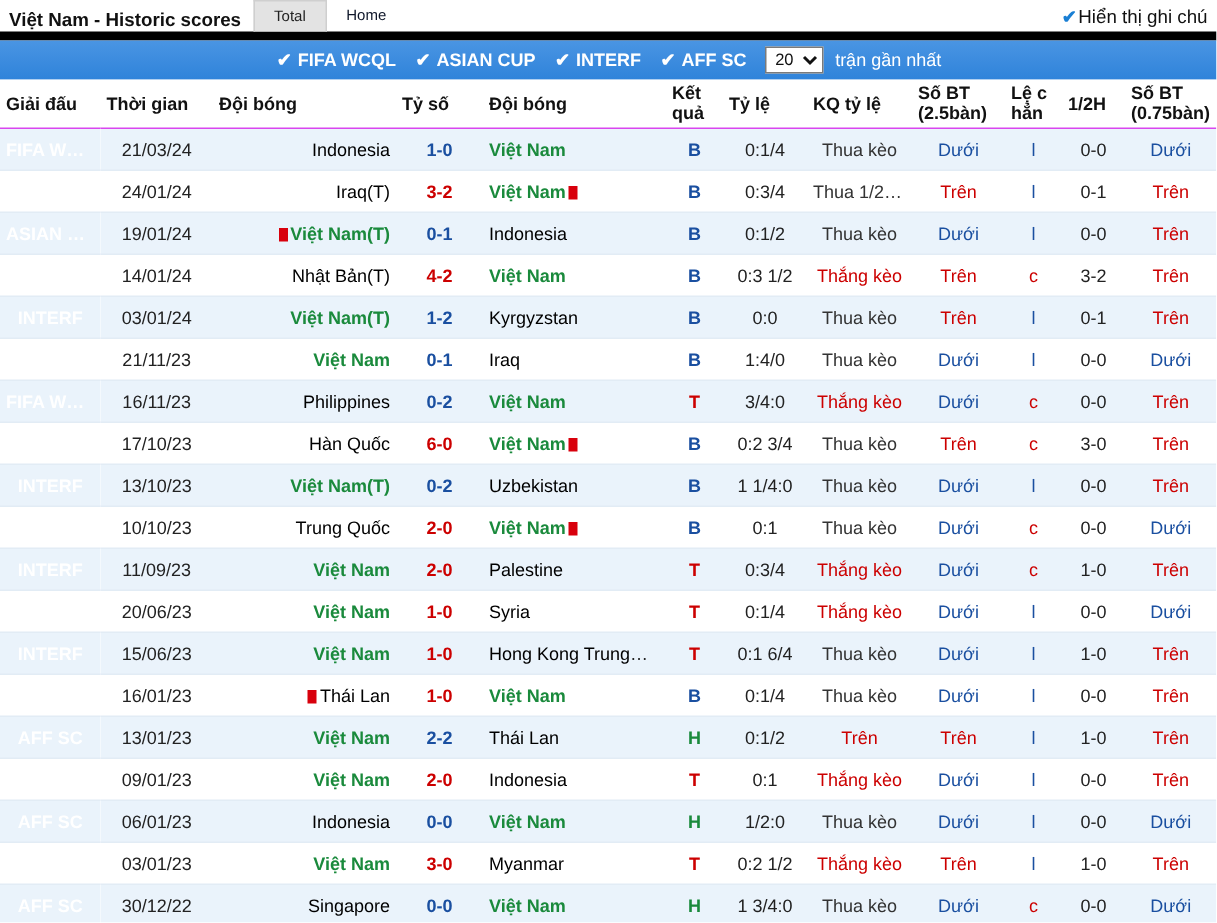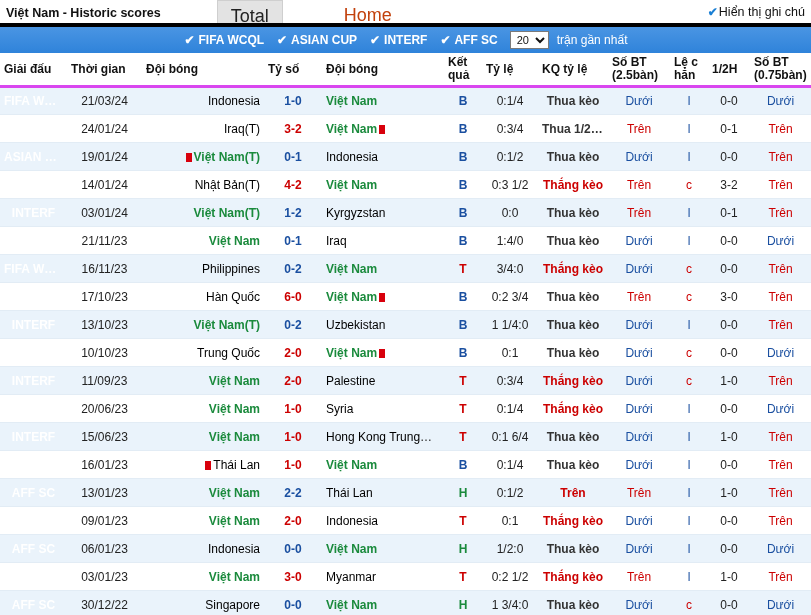--- a/index.html
+++ b/index.html
@@ -12,45 +12,44 @@
     color: #222;
     overflow: hidden;
   }
   .app { width: 811px; height: 615px; position: relative; }
 
   
   .topbar {
     height: 27px;
     display: flex;
     align-items: stretch;
-    border-bottom: 4px solid #000000;
+    border-bottom: 6px solid #000000;
     background: #fff;
   }
   .page-title {
     font-size: 12.5px;
     font-weight: bold;
     color: #111;
     padding: 6px 8px 0 6px;
     white-space: nowrap;
   }
   .tab {
     padding: 5px 13px 0 13px;
-    font-size: 18px;
+    font-size: 10px;
     color: #222;
     cursor: pointer;
     white-space: nowrap;
-    margin-left: 48px;
   }
   .tab.active {
     background: #e3e3e3;
     border: 1px solid #cfcfcf;
     border-bottom: none;
     font-weight: normal;
   }
-  .tab.link { color: #c2410c; }
+  .tab.link { color: #0f172a; }
   .topbar-right {
     margin-left: auto;
     display: flex;
     align-items: center;
     padding: 0 6px;
     font-size: 12.5px;
     color: #111;
     white-space: nowrap;
   }
 
@@ -95,21 +94,21 @@
     border-collapse: collapse;
     table-layout: fixed;
   }
   table.scores th {
     background: #fff;
     font-size: 12px;
     font-weight: bold;
     color: #111;
     text-align: left;
     padding: 3px 4px;
-    border-bottom: 3px solid #d946ef;
+    border-bottom: 1px solid #d946ef;
     vertical-align: middle;
     line-height: 13px;
   }
   table.scores td {
     font-size: 12px;
     padding: 3px 4px;
     border-bottom: 1px solid #e2ecf5;
     vertical-align: middle;
     white-space: nowrap;
     overflow: hidden;
@@ -120,21 +119,21 @@
   tr.row td { background: #ffffff; }
 
   
   .c-league { text-align: center; color: #fff; font-weight: bold; font-size: 11px; padding: 2px 2px; line-height: 12px; white-space: normal; }
   .c-time { text-align: center; color: #222; }
   .c-home { text-align: right; }
   .c-score { text-align: center; font-weight: bold; }
   .c-away { text-align: left; }
   .c-res { text-align: center; font-weight: bold; }
   .c-ratio { text-align: center; }
-  .c-kq { text-align: center; font-weight: bold; }
+  .c-kq { text-align: center; }
   .c-bt { text-align: center; }
   .c-lech { text-align: center; }
   .c-half { text-align: center; }
   .c-st { text-align: center; }
 
   .team { color: #000000; }
   .team.vn { color: #1a8a3c; font-weight: bold; }
   .card-red { display: inline-block; width: 6px; height: 9px; background: #d8000c; vertical-align: -1px; margin: 0 2px; }
   .sc-red { color: #cc0000; }
   .sc-blue { color: #1a4fa0; }

